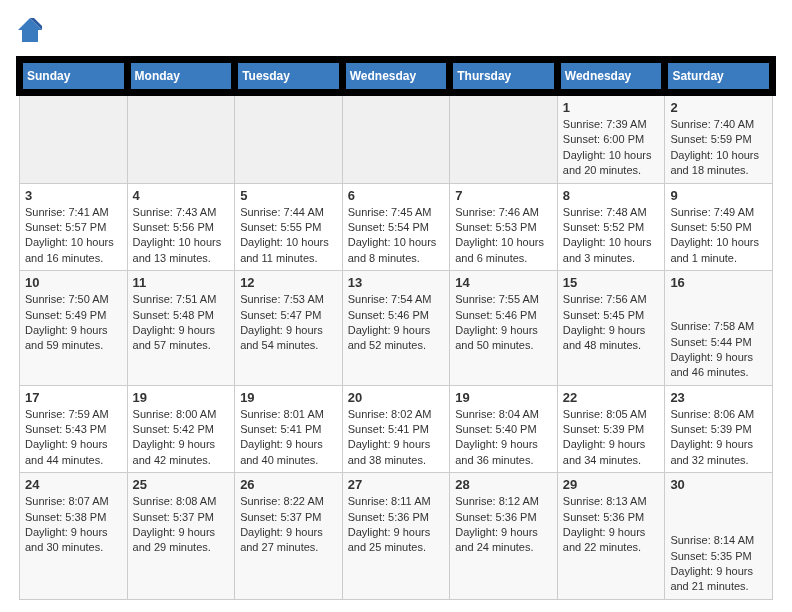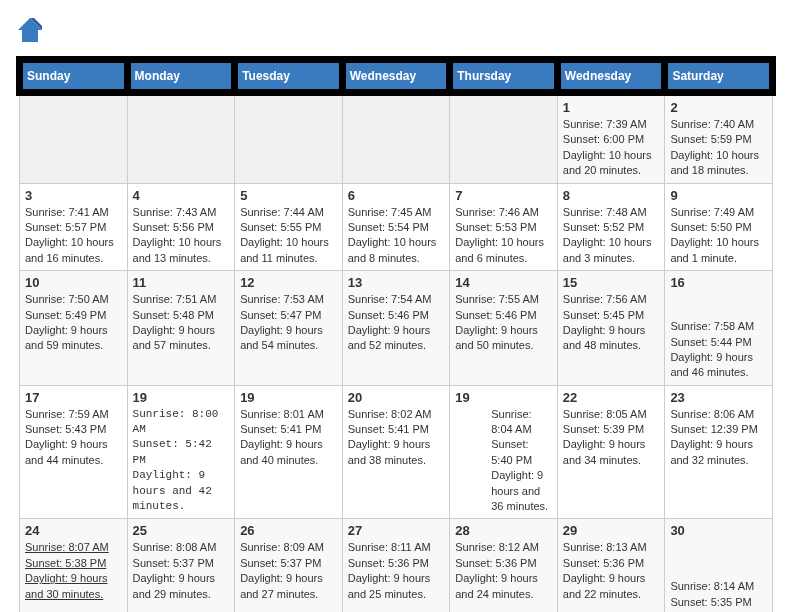--- a/index.html
+++ b/index.html
@@ -240,71 +240,71 @@
       </tr>
       <tr>
         <td>
           <span class="day-number">17</span>
           <div class="day-info" style="white-space: pre-line;">Sunrise: 7:59 AM
 Sunset: 5:43 PM
 Daylight: 9 hours and 44 minutes.</div>
         </td>
         <td>
           <span class="day-number">19</span>
-          <div class="day-info" style="white-space: pre-line; font-family: Liberation Mono, monospace;">Sunrise: 8:00 AM
+          <div class="day-info" style="white-space: pre-line;">Sunrise: 8:00 AM
 Sunset: 5:42 PM
 Daylight: 9 hours and 42 minutes.</div>
         </td>
         <td>
           <span class="day-number">19</span>
           <div class="day-info" style="white-space: pre-line;">Sunrise: 8:01 AM
 Sunset: 5:41 PM
 Daylight: 9 hours and 40 minutes.</div>
         </td>
         <td>
           <span class="day-number">20</span>
           <div class="day-info" style="white-space: pre-line;">Sunrise: 8:02 AM
 Sunset: 5:41 PM
 Daylight: 9 hours and 38 minutes.</div>
         </td>
         <td>
           <span class="day-number">19</span>
-          <div class="day-info" style="white-space: pre-line; margin-left: 36px;">Sunrise: 8:04 AM
+          <div class="day-info" style="white-space: pre-line;">Sunrise: 8:04 AM
 Sunset: 5:40 PM
 Daylight: 9 hours and 36 minutes.</div>
         </td>
         <td>
           <span class="day-number">22</span>
           <div class="day-info" style="white-space: pre-line;">Sunrise: 8:05 AM
 Sunset: 5:39 PM
 Daylight: 9 hours and 34 minutes.</div>
         </td>
         <td>
           <span class="day-number">23</span>
           <div class="day-info" style="white-space: pre-line;">Sunrise: 8:06 AM
-Sunset: 12:39 PM
+Sunset: 5:39 PM
 Daylight: 9 hours and 32 minutes.</div>
         </td>
       </tr>
       <tr>
         <td>
           <span class="day-number">24</span>
-          <div class="day-info" style="white-space: pre-line; text-decoration: underline;">Sunrise: 8:07 AM
+          <div class="day-info" style="white-space: pre-line;">Sunrise: 8:07 AM
 Sunset: 5:38 PM
 Daylight: 9 hours and 30 minutes.</div>
         </td>
         <td>
           <span class="day-number">25</span>
           <div class="day-info" style="white-space: pre-line;">Sunrise: 8:08 AM
 Sunset: 5:37 PM
 Daylight: 9 hours and 29 minutes.</div>
         </td>
         <td>
           <span class="day-number">26</span>
-          <div class="day-info" style="white-space: pre-line;">Sunrise: 8:09 AM
+          <div class="day-info" style="white-space: pre-line;">Sunrise: 8:22 AM
 Sunset: 5:37 PM
 Daylight: 9 hours and 27 minutes.</div>
         </td>
         <td>
           <span class="day-number">27</span>
           <div class="day-info" style="white-space: pre-line;">Sunrise: 8:11 AM
 Sunset: 5:36 PM
 Daylight: 9 hours and 25 minutes.</div>
         </td>
         <td>

